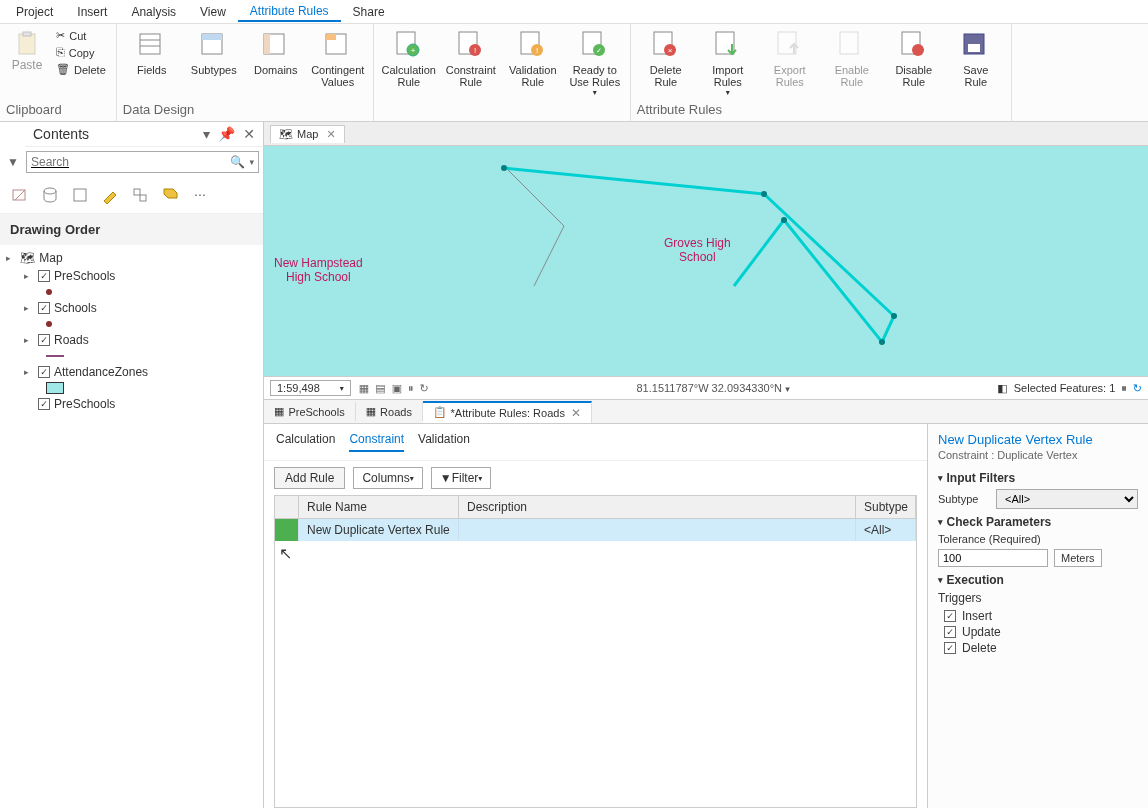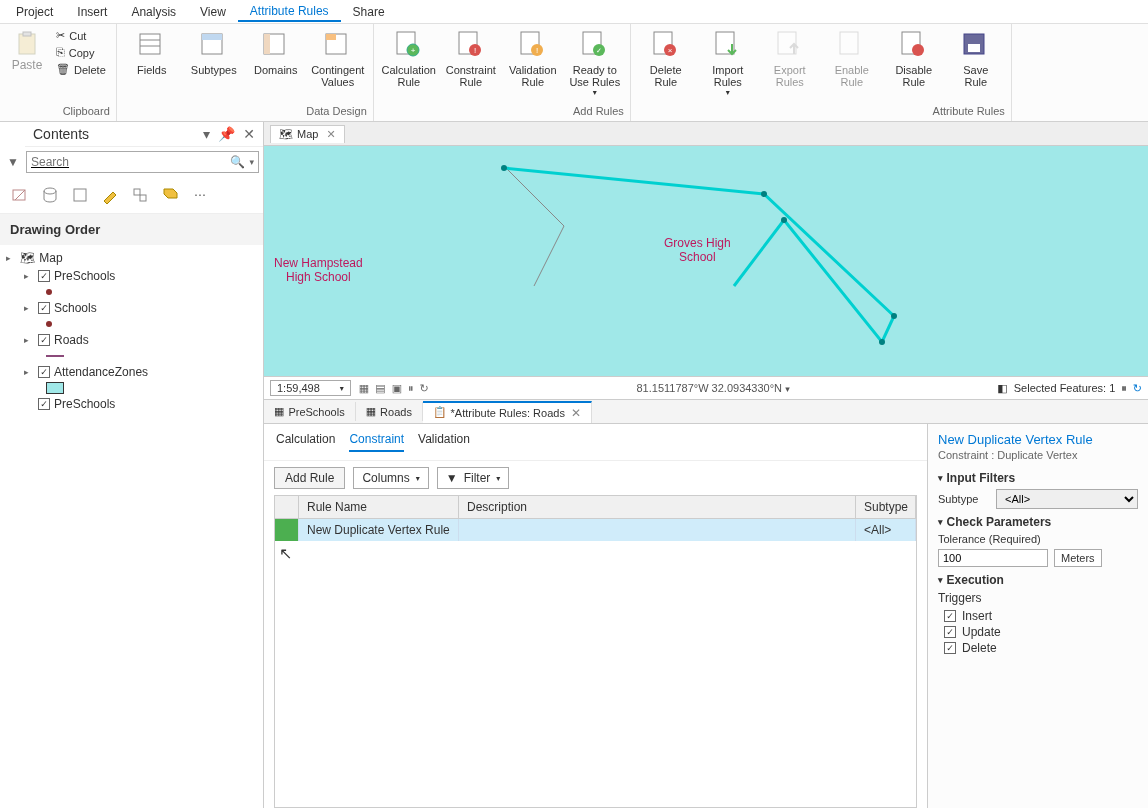--- a/index.html
+++ b/index.html
@@ -7,21 +7,21 @@
 
 
 .menubar { display: flex; align-items: center; height: 24px; background: #fff; border-bottom: 1px solid #e0e0e0; padding: 0 4px; }
 .menubar .item { padding: 2px 12px; cursor: pointer; }
 .menubar .item.active { color: #0078d4; border-bottom: 2px solid #0078d4; }
 
 
 .ribbon { display: flex; background: #fcfcfc; border-bottom: 1px solid #d0d0d0; height: 98px; }
 .ribbon-group { display: flex; flex-direction: column; justify-content: space-between; border-right: 1px solid #e0e0e0; padding: 4px 6px 2px; }
 .ribbon-group .buttons { display: flex; gap: 4px; flex: 1; align-items: flex-start; }
-.ribbon-group .group-label { text-align: right; font-size: 11px; color: #666; padding: 2px 0; }
+.ribbon-group .group-label { text-align: left; font-size: 13px; color: #666; padding: 2px 0; }
 .big-btn { display: flex; flex-direction: column; align-items: center; justify-content: flex-start; width: 58px; padding: 2px 2px; cursor: pointer; }
 .big-btn .icon { width: 32px; height: 32px; display: flex; align-items: center; justify-content: center; }
 .big-btn .label { font-size: 11px; text-align: center; line-height: 1.1; margin-top: 2px; }
 .big-btn.disabled { opacity: 0.5; align-items: center; }
 .clip-col { display: flex; flex-direction: column; gap: 2px; }
 .clip-btn { display: flex; align-items: center; gap: 4px; padding: 1px 4px; cursor: pointer; font-size: 11px; }
 .paste-btn { display: flex; flex-direction: column; align-items: center; width: 42px; padding: 2px; opacity: 0.5; }
 
 
 .main { display: flex; height: calc(808px - 122px); }
@@ -66,21 +66,21 @@
 .btab .close { color:#888; font-size:12px; margin-left:2px;}
 
 
 .ar-view { flex: 1; display: flex; background: #fff; }
 .ar-left { flex: 1; display: flex; flex-direction: column; border-right: 1px solid #ccc; }
 .ar-subtabs { display: flex; gap: 14px; padding: 8px 12px; font-size: 12px; border-bottom: 1px solid #eee;}
 .ar-subtabs .st { cursor:pointer; padding-bottom: 4px;}
 .ar-subtabs .st.active { color:#0078d4; border-bottom: 2px solid #0078d4;}
 .ar-controls { display: flex; gap: 8px; padding: 6px 10px; align-items:center;}
 .ar-btn { border: 1px solid #aaa; background: #f4f4f4; padding: 3px 10px; cursor:pointer; font-size:12px;}
-.ar-dd { border: 1px solid #aaa; background: #fff; padding: 3px 8px; cursor:pointer; font-size:12px; display:flex; align-items:center; gap:6px;}
+.ar-dd { border: 1px solid #aaa; background: #fff; padding: 3px 8px; cursor:pointer; font-size:12px; display:flex; align-items:center; }
 .ar-table { border: 1px solid #ccc; margin: 0 10px; flex:1; background:#fff; position:relative;}
 .ar-table-head { display: flex; background: #f0f0f0; border-bottom: 1px solid #ccc; font-size: 12px;}
 .ar-table-head .col { padding: 4px 8px; border-right: 1px solid #ccc;}
 .col-sel { width: 24px;}
 .col-name { width: 160px;}
 .col-desc { flex: 1;}
 .col-sub { width: 60px;}
 .ar-table-row { display: flex; background: #d0ecfa; font-size: 12px;}
 .ar-table-row .col { padding: 4px 8px; border-right: 1px solid #cde;}
 .row-sel-marker { width: 24px; background: #4caf50; border-right:1px solid #cde;}
@@ -224,21 +224,20 @@
             <svg class="icon">
               <rect x="4" y="2" width="18" height="22" fill="#fff" stroke="#888"></rect>
               <circle cx="20" cy="20" r="6" fill="#5bb85b"></circle>
               <text x="20" y="23" font-size="7" text-anchor="middle" fill="#fff">✓</text>
             </svg>
           </div>
           <span class="label">Ready to<br>Use Rules</span>
           <span style="font-size:8px;">▾</span>
         </div>
     </div>
-    <div class="group-label">Add Rules</div>
   </div>
 
   <div class="ribbon-group">
     <div class="buttons">
       <div class="big-btn">
           <div class="icon">
             <svg class="icon">
               <rect x="4" y="2" width="18" height="22" fill="#fff" stroke="#888"></rect>
               <circle cx="20" cy="20" r="6" fill="#d9534f"></circle>
               <text x="20" y="23" font-size="8" text-anchor="middle" fill="#fff">×</text>

